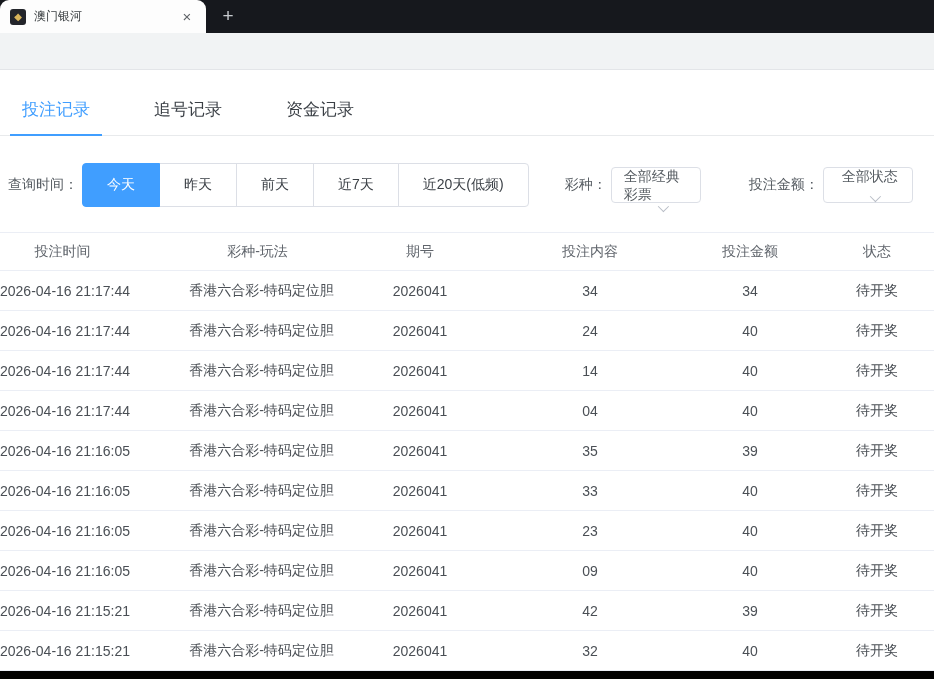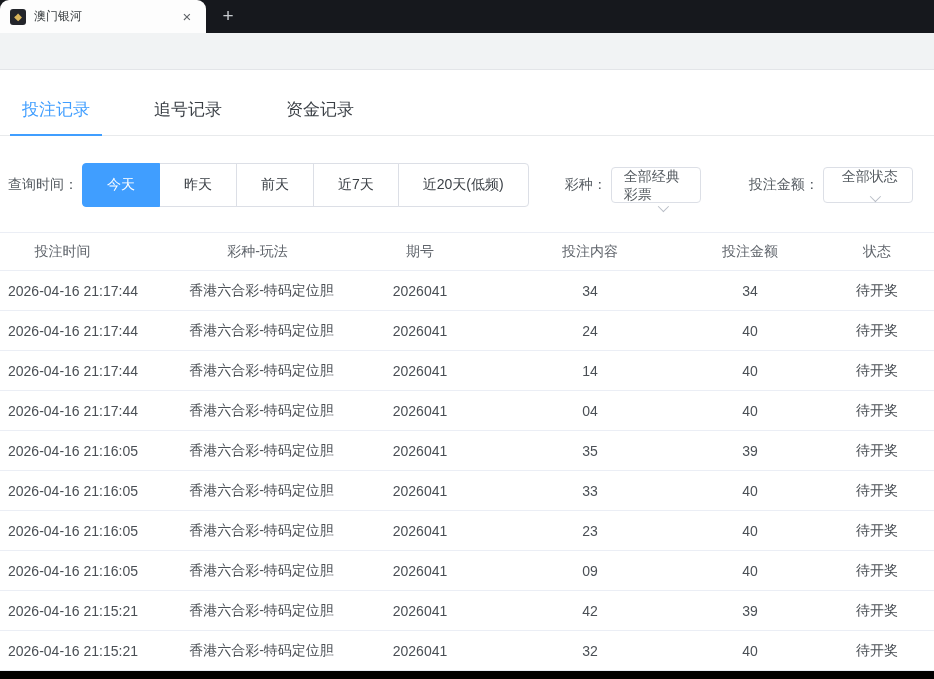--- a/index.html
+++ b/index.html
@@ -184,21 +184,21 @@
     color:#4a4f55;
     border-bottom:1px solid #ebeef5;
     text-align:center;
   }
   .bet-table .col0 { width:175px; }
   .bet-table .col1 { width:165px; }
   .bet-table .col2 { width:160px; }
   .bet-table .col3 { width:180px; }
   .bet-table .col4 { width:140px; }
   .bet-table .col5 { width:114px; }
-  .bet-table td.col0 { text-align:left; padding-left:8px; }
+  .bet-table td.col0 { text-align:left; }
   .bet-table td.col1 { text-align:center; padding-left:8px; }
   .bet-table th.col0 { text-align:center; padding-right:50px; }
 
   
   .summary-row {
     display:flex;
     justify-content:flex-end;
     align-items:center;
     gap:46px;
     padding:12px 18px 0 0;

